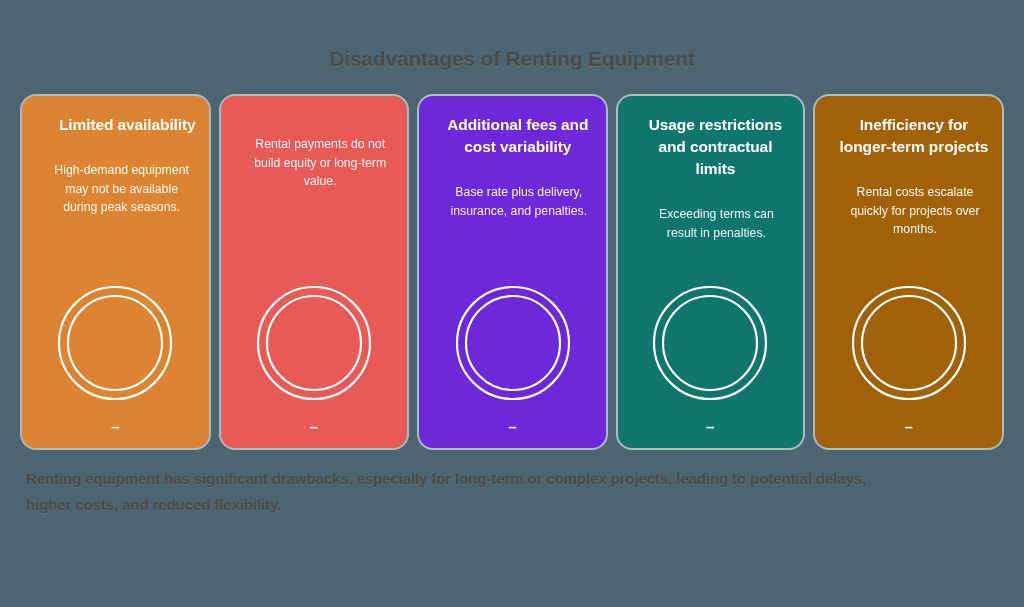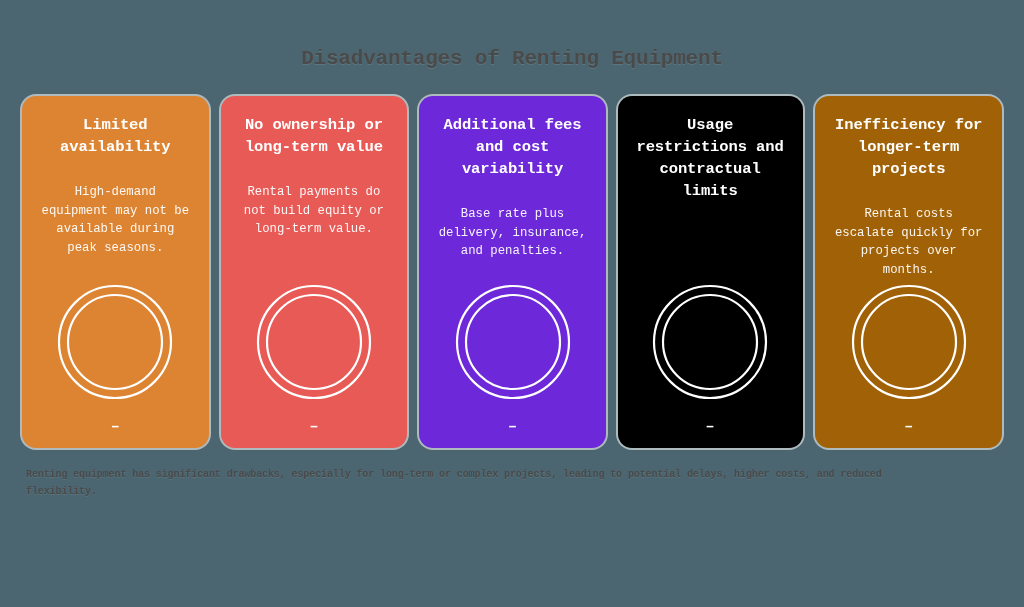--- a/index.html
+++ b/index.html
@@ -11,21 +11,20 @@
     height: 607px;
     background: #4b6670;
     font-family: "Liberation Sans", sans-serif;
     overflow: hidden;
   }
   .page {
     position: relative;
     width: 1024px;
     height: 607px;
     box-sizing: border-box;
-    font-family: Liberation Mono, monospace;
   }
   .title {
     text-align: center;
     font-size: 21px;
     font-weight: bold;
     color: #4a4a4a;
     letter-spacing: -0.2px;
     padding-top: 46px;
     line-height: 1.2;
     text-shadow: 0 1px 0 rgba(255,255,255,0.10);
@@ -39,21 +38,21 @@
     margin-top: 25px;
     height: 352px;
     box-sizing: border-box;
   }
   .card {
     flex: 1 1 0;
     border-radius: 14px;
     position: relative;
     display: flex;
     flex-direction: column;
-    align-items: center;
+    align-items: flex-end;
     padding: 18px 13px 10px 13px;
     box-sizing: border-box;
     box-shadow: 0 0 0 2px rgba(255,255,255,0.55);
     overflow: hidden;
   }
   .card-heading {
     color: #ffffff;
     font-size: 15.5px;
     font-weight: bold;
     text-align: center;
@@ -85,21 +84,21 @@
   .card-dash {
     color: #ffffff;
     font-size: 15px;
     font-weight: bold;
     line-height: 1;
     margin-top: 12px;
     letter-spacing: 0;
   }
   .caption {
     color: #4a4a4a;
-    font-size: 10px;
+    font-size: 15px;
     font-weight: bold;
     line-height: 1.72;
     padding: 18px 26px 0 26px;
     max-width: 880px;
     letter-spacing: -0.1px;
     text-shadow: 0 1px 0 rgba(255,255,255,0.08);
   }
 </style>
 </head>
 <body style="background: rgb(75, 102, 112);">
@@ -118,21 +117,20 @@
           <svg width="120" height="120" viewBox="0 0 120 120">
             <circle cx="60" cy="60" r="56" fill="none" stroke="#ffffff" stroke-width="2.2"></circle>
             <circle cx="60" cy="60" r="47" fill="none" stroke="#ffffff" stroke-width="2.2"></circle>
           </svg>
         </span>
         <span class="card-dash">–</span>
       </div>
     </div>
 
     <div class="card" style="background: rgb(232, 90, 86);">
-      <div class="card-heading">No ownership or long-term value</div>
       <div class="card-body">Rental payments do not build equity or long-term value.</div>
       <div class="card-icon-wrap">
         <span class="ring-icon">
           <svg width="120" height="120" viewBox="0 0 120 120">
             <circle cx="60" cy="60" r="56" fill="none" stroke="#ffffff" stroke-width="2.2"></circle>
             <circle cx="60" cy="60" r="47" fill="none" stroke="#ffffff" stroke-width="2.2"></circle>
           </svg>
         </span>
         <span class="card-dash">–</span>
       </div>
@@ -145,22 +143,23 @@
         <span class="ring-icon">
           <svg width="120" height="120" viewBox="0 0 120 120">
             <circle cx="60" cy="60" r="56" fill="none" stroke="#ffffff" stroke-width="2.2"></circle>
             <circle cx="60" cy="60" r="47" fill="none" stroke="#ffffff" stroke-width="2.2"></circle>
           </svg>
         </span>
         <span class="card-dash">–</span>
       </div>
     </div>
 
-    <div class="card" style="background: #000000; padding-left: 12px;">
+    <div class="card" style="background: #0f766e; padding-left: 12px;">
       <div class="card-heading">Usage restrictions and contractual limits</div>
+      <div class="card-body">Exceeding terms can result in penalties.</div>
       <div class="card-icon-wrap">
         <span class="ring-icon">
           <svg width="120" height="120" viewBox="0 0 120 120">
             <circle cx="60" cy="60" r="56" fill="none" stroke="#ffffff" stroke-width="2.2"></circle>
             <circle cx="60" cy="60" r="47" fill="none" stroke="#ffffff" stroke-width="2.2"></circle>
           </svg>
         </span>
         <span class="card-dash">–</span>
       </div>
     </div>

